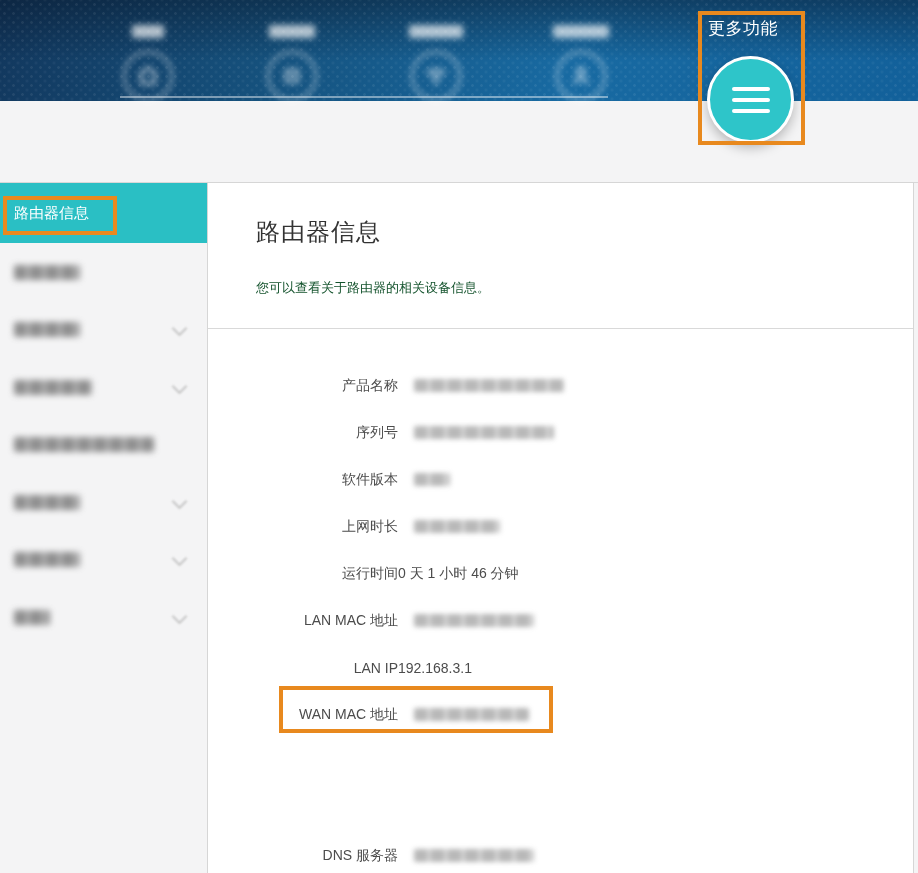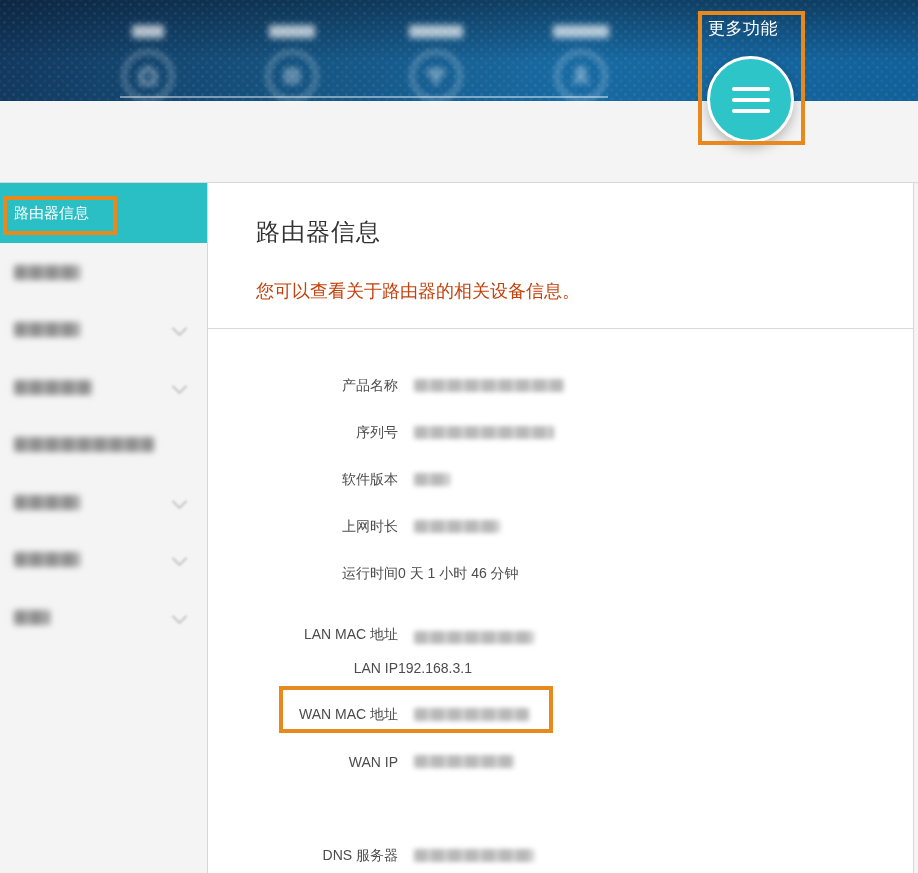--- a/index.html
+++ b/index.html
@@ -79,21 +79,21 @@
     position:absolute;right:22px;top:14px;width:9px;height:9px;
     border-right:2px solid #bdbdbd;border-bottom:2px solid #bdbdbd;
     transform:rotate(45deg);filter:blur(1px);opacity:.85;
   }
   
   .main-panel{
     position:absolute;left:207px;top:182px;width:707px;height:691px;
     background:#fff;border:1px solid #d6d6d6;border-bottom:none;box-sizing:border-box;
   }
   .page-title{position:absolute;left:48px;top:33px;font-size:24px;color:#333;letter-spacing:1px;}
-  .page-desc{position:absolute;left:48px;top:96px;font-size:18px;color:#c2410c;}
+  .page-desc{position:absolute;left:48px;top:96px;font-size:13px;color:#14532d;}
   .panel-divider{position:absolute;left:0;top:145px;width:100%;height:1px;background:#d9d9d9;}
   .field-row{
     position:absolute;left:0;width:100%;height:47px;
     display:flex;align-items:center;
   }
   .field-label{width:190px;text-align:right;font-size:14px;color:#4c4c4c;white-space:nowrap;flex:none;}
   .field-value{font-size:14px;color:#4c4c4c;white-space:nowrap;}
   .field-redacted{
     margin-left:16px;height:13px;border-radius:2px;
     background:repeating-linear-gradient(90deg,#898989 0 13px,#b9b9b9 13px 17px);
@@ -215,36 +215,32 @@
       <span class="field-redacted" style="width:86px;"></span>
     </div>
     <div class="field-row" style="top:273px;">
       <span class="field-label">软件版本</span>
       <span class="field-redacted" style="width:36px;"></span>
     </div>
     <div class="field-row" style="top:367px;">
       <span class="field-label">运行时间</span>
       <span class="field-value">0 天 1 小时 46 分钟</span>
     </div>
-    <div class="field-row" style="top:414px;align-items:flex-end;">
+    <div class="field-row" style="top:414px;">
       <span class="field-label">LAN MAC 地址</span>
       <span class="field-redacted" style="width:120px;"></span>
     </div>
     <div class="field-row" style="top:461px;">
       <span class="field-label">LAN IP</span>
       <span class="field-value">192.168.3.1</span>
     </div>
     <div class="field-row" style="top:508px;">
       <span class="field-label">WAN MAC 地址</span>
       <span class="field-redacted" style="width:115px;"></span>
     </div>
     <div class="wanmac-box"></div>
-    <div class="field-row" style="top:555px;">
-      <span class="field-label">WAN IP</span>
-      <span class="field-redacted" style="width:100px;"></span>
-    </div>
     <div class="field-row" style="top:649px;">
       <span class="field-label">DNS 服务器</span>
       <span class="field-redacted" style="width:120px;"></span>
     </div>
   </main>
 
 </div>
 
 </body></html>

